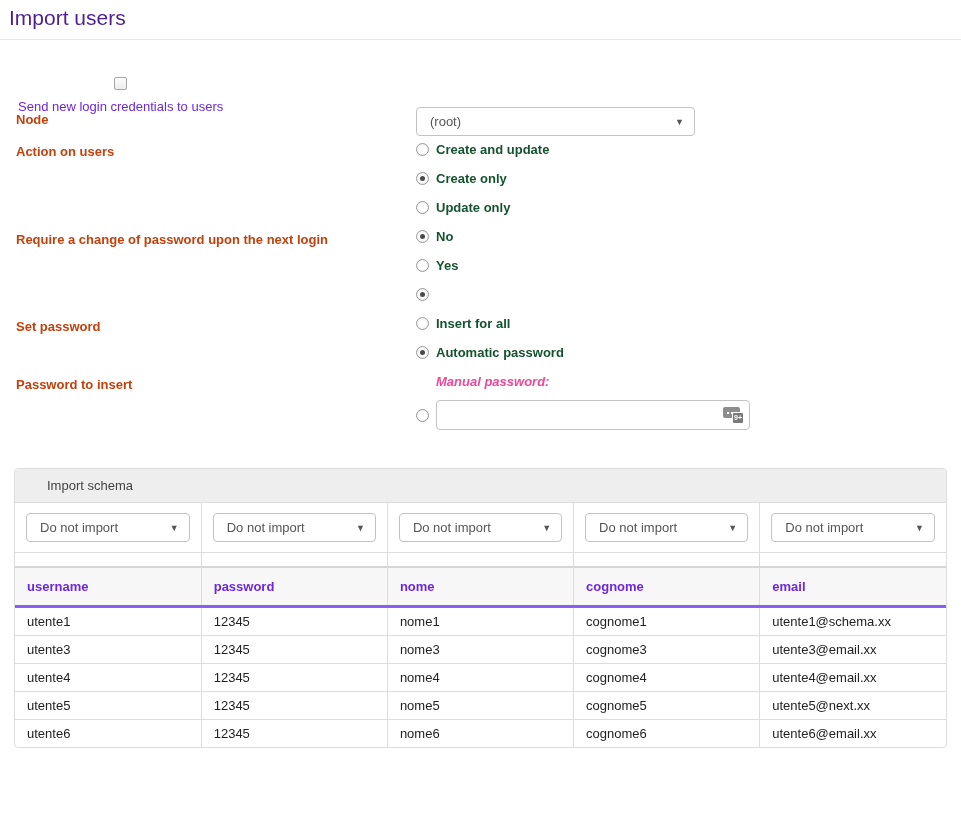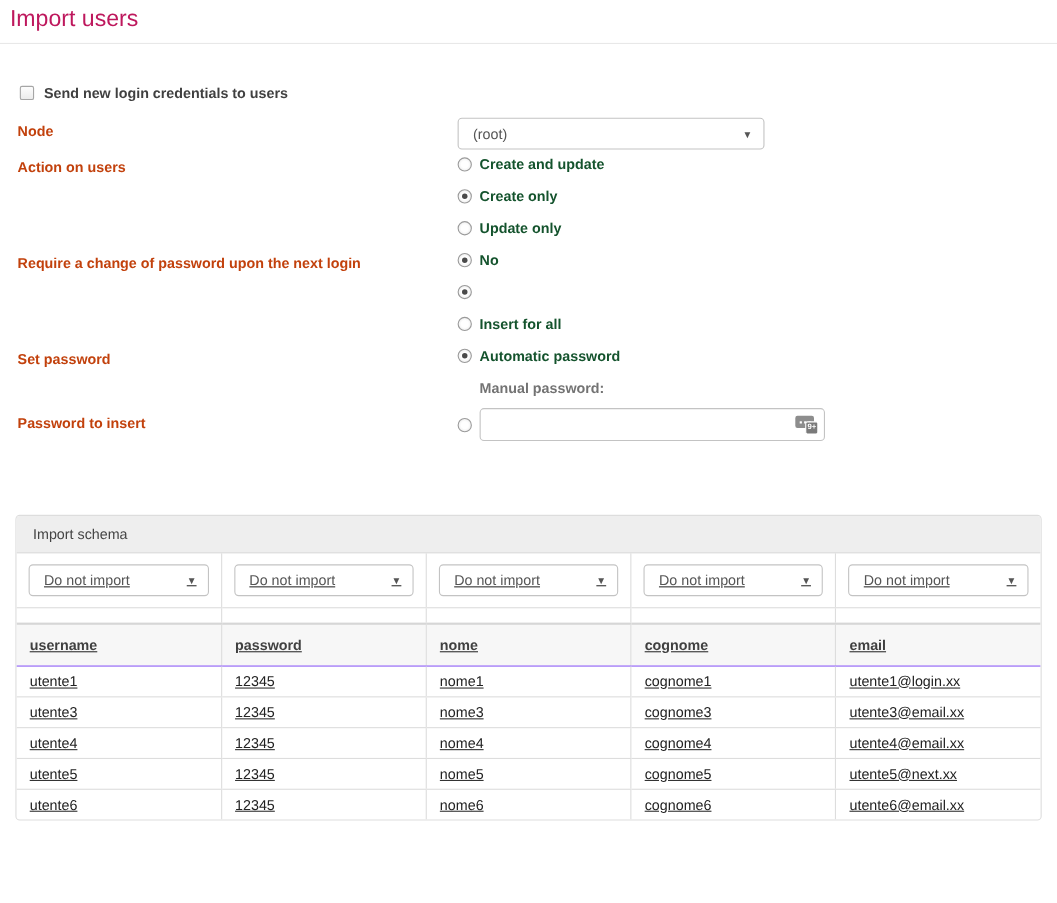--- a/index.html
+++ b/index.html
@@ -5,40 +5,40 @@
   * { box-sizing: border-box; }
   html, body { margin: 0; padding: 0; }
   body {
     width: 961px; height: 821px; background: #fff;
     font-family: "Liberation Sans", sans-serif;
     font-size: 13px; color: #333;
     overflow: hidden;
   }
   .page-title {
     margin: 0; padding: 6px 0 9px 9px;
-    font-size: 21px; font-weight: 400; color: #be185d;
+    font-size: 21px; font-weight: 400; color: #4c1d95;
   }
   .title-rule { border: none; border-top: 1px solid #e8e8e8; margin: 0; }
 
   
   .form-area { position: relative; height: 428px; }
   .left-label {
     position: absolute; left: 16px; font-weight: 700; color: #c2410c;
     max-width: 395px; line-height: 15px;
   }
   .lbl-node   { top: 72px; }
   .lbl-action { top: 104px; }
   .lbl-require{ top: 192px; }
   .lbl-setpw  { top: 279px; }
   .lbl-insert { top: 337px; }
 
   .checkbox-row {
     position: absolute; left: 18px; top: 37px;
     display: flex; align-items: center; gap: 9px;
-    font-weight: 700; color: #404040; cursor: pointer;
+    font-weight: 400; color: #6d28d9; cursor: pointer; flex-direction: column;
   }
   .checkbox {
     width: 13px; height: 13px; border: 1px solid #a6a6a6; border-radius: 2px;
     background: linear-gradient(#fdfdfd, #ececec);
   }
 
   .sel {
     height: 29px; border: 1px solid #c3c3c3; border-radius: 4px;
     background: #fff; color: #555;
     display: flex; align-items: center; justify-content: space-between;
@@ -54,21 +54,21 @@
     flex: none; margin-top: 1px; width: 13px; height: 13px; border-radius: 50%;
     border: 1px solid #9a9a9a; background: radial-gradient(#fff 40%, #e4e4e4);
     position: relative;
   }
   .radio.checked::after {
     content: ""; position: absolute; left: 3px; top: 3px; right: 3px; bottom: 3px;
     border-radius: 50%; background: #4a4a4a;
   }
   .opt-label { font-weight: 700; color: #14532d; line-height: 15px; }
 
-  .manual-label { height: 26px; padding-left: 20px; font-weight: 700; color: #737373; }
+  .manual-label { height: 26px; padding-left: 20px; font-weight: 700; color: #ec4899; font-style: italic; }
   .manual-row { display: flex; align-items: center; gap: 7px; }
   .manual-input-wrap { position: relative; width: 314px; }
   .manual-input {
     width: 100%; height: 30px; border: 1px solid #c3c3c3; border-radius: 4px;
     padding: 0 32px 0 10px; font-family: "Liberation Sans", sans-serif; font-size: 13px;
   }
   .pw-icon { position: absolute; right: 6px; top: 7px; width: 21px; height: 17px; cursor: pointer; }
   .pw-icon .pw-main {
     position: absolute; left: 0; top: 0; width: 17px; height: 11px;
     background: #8d8d8d; border-radius: 2px;
@@ -78,30 +78,30 @@
   .pw-icon .pw-badge {
     position: absolute; right: 0; bottom: 0; background: #7a7a7a; color: #fff;
     font-size: 7px; line-height: 8px; padding: 1px 1px; border-radius: 2px;
     border: 1px solid #fff; font-weight: 700;
   }
 
   
   .panel { margin: 0 14px; border: 1px solid #ddd; border-radius: 4px; overflow: hidden; }
   .panel-header {
     background: #eeeeee; border-bottom: 1px solid #ddd;
-    padding: 9px 15px; color: #444;
-  }
-  table.schema { width: 100%; border-collapse: collapse; table-layout: fixed; text-decoration: underline; }
+    padding: 9px 32px; color: #444;
+  }
+  table.schema { width: 100%; border-collapse: collapse; table-layout: fixed; }
   table.schema td, table.schema th { border-left: 1px solid #ddd; }
   table.schema td:first-child, table.schema th:first-child { border-left: none; }
   .select-cell { padding: 10px 11px; border-bottom: 1px solid #ddd; }
   .spacer-cell { height: 14px; border-bottom: 2px solid #d6d6d6; }
   table.schema th {
     background: #f7f7f7; text-align: left; padding: 11px 12px;
-    font-weight: 700; color: #404040; border-bottom: 1px solid #8b5cf6; font-size: 13px;
+    font-weight: 700; color: #6d28d9; border-bottom: 3px solid #8b5cf6; font-size: 13px;
   }
   td.data { padding: 6px 12px; border-bottom: 1px solid #ddd; color: #222; }
   tr.data-row:last-child td { border-bottom: none; }
 </style>
 </head>
 <body>
 
 <h1 class="page-title">Import users</h1>
 <hr class="title-rule">
 
@@ -136,20 +136,24 @@
       <span class="opt-label">Create only</span>
     </div>
     <div class="opt">
       <span class="radio"></span>
       <span class="opt-label">Update only</span>
     </div>
 
     <div class="opt">
       <span class="radio checked"></span>
       <span class="opt-label">No</span>
+    </div>
+    <div class="opt">
+      <span class="radio"></span>
+      <span class="opt-label">Yes</span>
     </div>
 
     <div class="opt">
       <span class="radio checked"></span>
     </div>
     <div class="opt">
       <span class="radio"></span>
       <span class="opt-label">Insert for all</span>
     </div>
 
@@ -226,21 +230,21 @@
       <th>password</th>
       <th>nome</th>
       <th>cognome</th>
       <th>email</th>
     </tr>
     <tr class="data-row">
       <td class="data">utente1</td>
       <td class="data">12345</td>
       <td class="data">nome1</td>
       <td class="data">cognome1</td>
-      <td class="data">utente1@login.xx</td>
+      <td class="data">utente1@schema.xx</td>
     </tr>
     <tr class="data-row">
       <td class="data">utente3</td>
       <td class="data">12345</td>
       <td class="data">nome3</td>
       <td class="data">cognome3</td>
       <td class="data">utente3@email.xx</td>
     </tr>
     <tr class="data-row">
       <td class="data">utente4</td>

